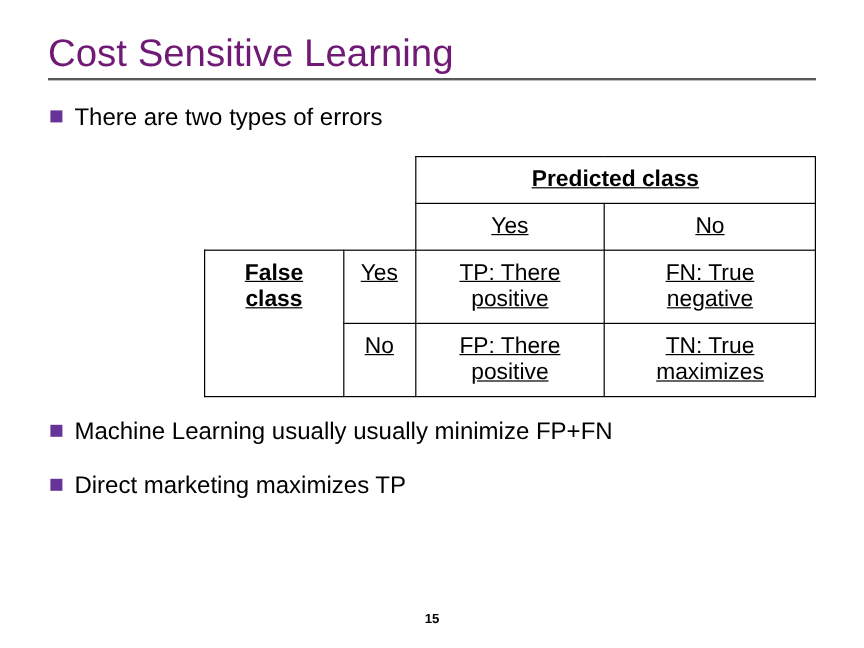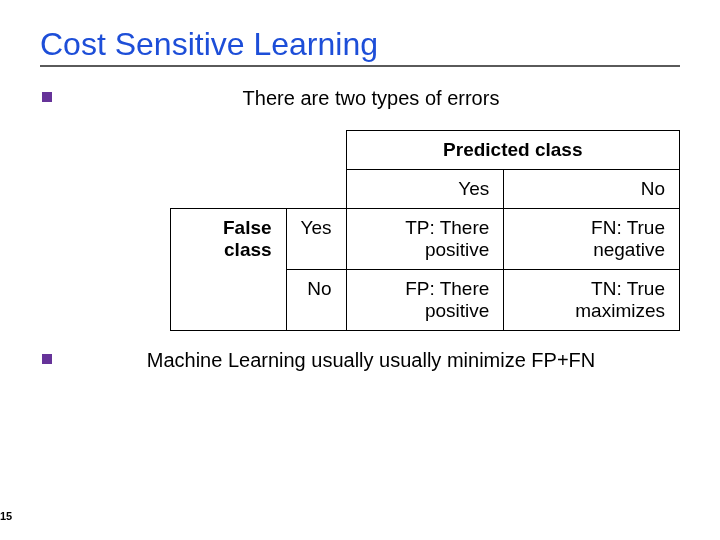--- a/index.html
+++ b/index.html
@@ -13,77 +13,78 @@
   }
   .slide {
     box-sizing: border-box;
     padding: 20px 40px 0 40px;
     width: 720px;
     height: 540px;
     position: relative;
   }
   .title {
     font-size: 32px;
-    color: #1d4ed8;
+    color: #701a75;
     margin: 6px 0 2px 0;
     font-weight: 400;
   }
   .hr {
     border: none;
     border-top: 2px solid #5a5a5a;
     margin: 0 0 18px 0;
   }
   .bullets {
     list-style: none;
     padding: 0;
     margin: 0;
-    text-align: center;
   }
   .bullets li {
     position: relative;
     padding-left: 22px;
     font-size: 20px;
     margin: 10px 0 18px 0;
     line-height: 1.35;
   }
   .bullets li::before {
     content: "";
     position: absolute;
     left: 2px;
     top: 7px;
     width: 10px;
     height: 10px;
     background: #663399;
   }
   .tablewrap {
     margin: 4px 0 16px 130px;
+    text-decoration: underline;
   }
   table.confusion {
     border-collapse: collapse;
     font-size: 19px;
   }
   table.confusion th, table.confusion td {
     border: 1.5px solid #000;
     padding: 8px 14px;
-    text-align: right;
+    text-align: center;
     vertical-align: top;
     font-weight: 400;
     background: #fff;
   }
   table.confusion th {
     font-weight: 700;
   }
   table.confusion .rowlabel {
     font-weight: 700;
   }
   .pagenum {
     position: absolute;
     left: 0;
     right: 0;
     bottom: 18px;
+    text-align: center;
     font-size: 11px;
     font-weight: 700;
     color: #000;
   }
 </style>
 </head>
 <body>
 
 <div class="slide">
 
@@ -118,16 +119,17 @@
         <td>No</td>
         <td>FP: There positive</td>
         <td>TN: True maximizes</td>
       </tr>
     </tbody>
       </table>
   </div>
 
   <ul class="bullets">
     <li>Machine Learning usually usually minimize FP+FN</li>
+    <li>Direct marketing maximizes TP</li>
   </ul>
 
   <div class="pagenum">15</div>
 </div>
 
 </body></html>

